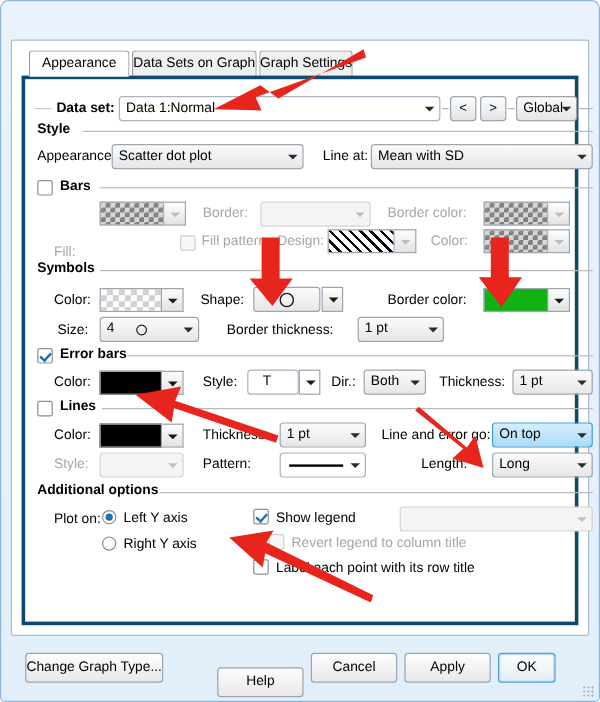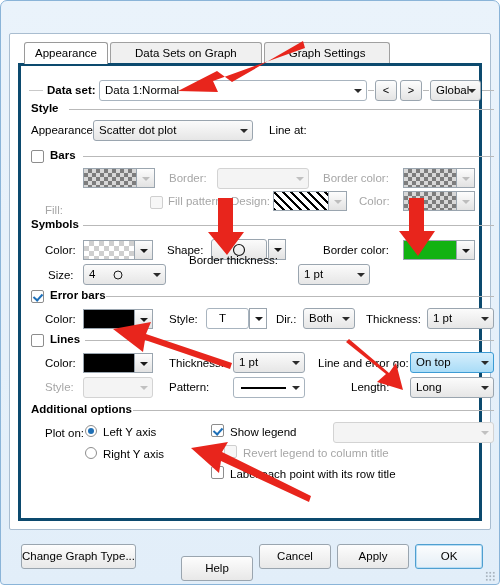--- a/index.html
+++ b/index.html
@@ -20,21 +20,21 @@
              box-shadow:inset 0 1px 0 rgba(255,255,255,.55);
              color:#fff;font-size:12px;font-weight:bold;line-height:19px;
              text-align:center;cursor:pointer;}
 
   
   .frame{position:absolute;left:8px;top:32px;right:8px;bottom:54px;
          background:#fff;border:1px solid #a9bdd0;border-radius:2px;}
 
   
   .tabs{position:absolute;left:14px;top:8px;height:22px;}
-  .tab{float:left;height:21px;line-height:20px;padding:0 24px;
+  .tab{float:left;height:21px;line-height:20px;padding:0 0;
        border:1px solid #a0a0a0;border-bottom:none;background:#f0f0f0;
        border-radius:3px 3px 0 0;margin-right:2px;cursor:pointer;font-size:11.5px;}
   .tab.active{background:#fff;position:relative;z-index:3;
               border-color:#9a9a9a;color:#000;padding:0 10px;}
   .tabpanel{position:absolute;left:8px;top:29px;right:8px;bottom:8px;
             background:#fff;border:3px solid #0c4a6e;}
   .dash-left{position:absolute;height:1px;background:#c9c9c9;top:7px;}
   .lab{position:absolute;font-size:11.5px;white-space:nowrap;}
   .lab.dis{color:#a6a6a6;}
 
@@ -138,20 +138,24 @@
 
       <div class="lab" style="left:10px;top:36px;font-weight:bold;">Style</div>
       <div class="tinyline" style="left:48px;top:43px;width:425px;"></div>
 
       <div class="lab" style="left:10px;top:58px;">Appearance:</div>
       <div class="combo gray" style="left:72px;top:54px;width:160px;">
         <span>Scatter dot plot</span>
         <span class="arw"></span>
       </div>
       <div class="lab" style="left:248px;top:58px;">Line at:</div>
+      <div class="combo gray" style="left:288px;top:54px;width:185px;">
+        <span>Mean with SD</span>
+        <span class="arw"></span>
+      </div>
 
       <div class="cb" style="left:10px;top:84px;"></div>
       <div class="lab" style="left:29px;top:83px;font-weight:bold;">Bars</div>
       <div class="tinyline" style="left:62px;top:90px;width:411px;"></div>
 
       <div class="lab dis" style="left:24px;top:106px;margin-top:32px;">Fill:</div>
       <div class="swatch graychk" style="left:62px;top:102px;width:54px;"></div>
       <div class="swbtn dis" style="left:116px;top:102px;">
           <i></i>
         </div>
@@ -209,21 +213,21 @@
 
       <div class="lab" style="left:27px;top:203px;">Size:</div>
       <div class="combo gray" style="left:62px;top:198px;width:83px;">
         <span>4</span>
         <svg width="12" height="12" viewBox="0 0 12 12" style="position:absolute;left:28px;top:4px;">
           <circle cx="6" cy="6" r="4" fill="none" stroke="#1b1b1b" stroke-width="1"></circle>
         </svg>
         <span class="arw"></span>
       </div>
 
-      <div class="lab" style="left:168px;top:188px;">Border thickness:</div>
+      <div class="lab" style="left:168px;top:203px;">Border thickness:</div>
       <div class="combo gray" style="left:277px;top:198px;width:72px;">
         <span>1 pt</span>
         <span class="arw"></span>
       </div>
 
       <div class="cb on" style="left:10px;top:224px;"></div>
       <div class="lab" style="left:29px;top:223px;font-weight:bold;">Error bars</div>
       <div class="tinyline" style="left:85px;top:230px;width:388px;"></div>
 
       <div class="lab" style="left:24px;top:247px;">Color:</div>
@@ -313,21 +317,21 @@
 
       <div class="cb" style="left:190px;top:400px;"></div>
       <div class="lab" style="left:209px;top:402px;">Label each point with its row title</div>
     </div>
   </div>
 
   <div class="btn" style="left:20px;top:543px;width:115px;">Change Graph Type...</div>
   <div class="btn" style="left:180px;top:555px;width:72px;">Help</div>
   <div class="btn" style="left:258px;top:543px;width:72px;">Cancel</div>
   <div class="btn" style="left:336px;top:543px;width:72px;">Apply</div>
-  <div class="btn def" style="left:414px;top:543px;width:68px;">OK</div>
+  <div class="btn def" style="left:414px;top:543px;width:48px;">OK</div>
 
   <div class="resize-grip"></div>
 </div>
 
 <svg class="arrows" viewBox="0 0 500 585">
   <g fill="#e8251c">
 
     <g>
       <polygon points="303,41 232,82 217,71 178,91 218,92 213,81 305,48"></polygon>
     </g>

